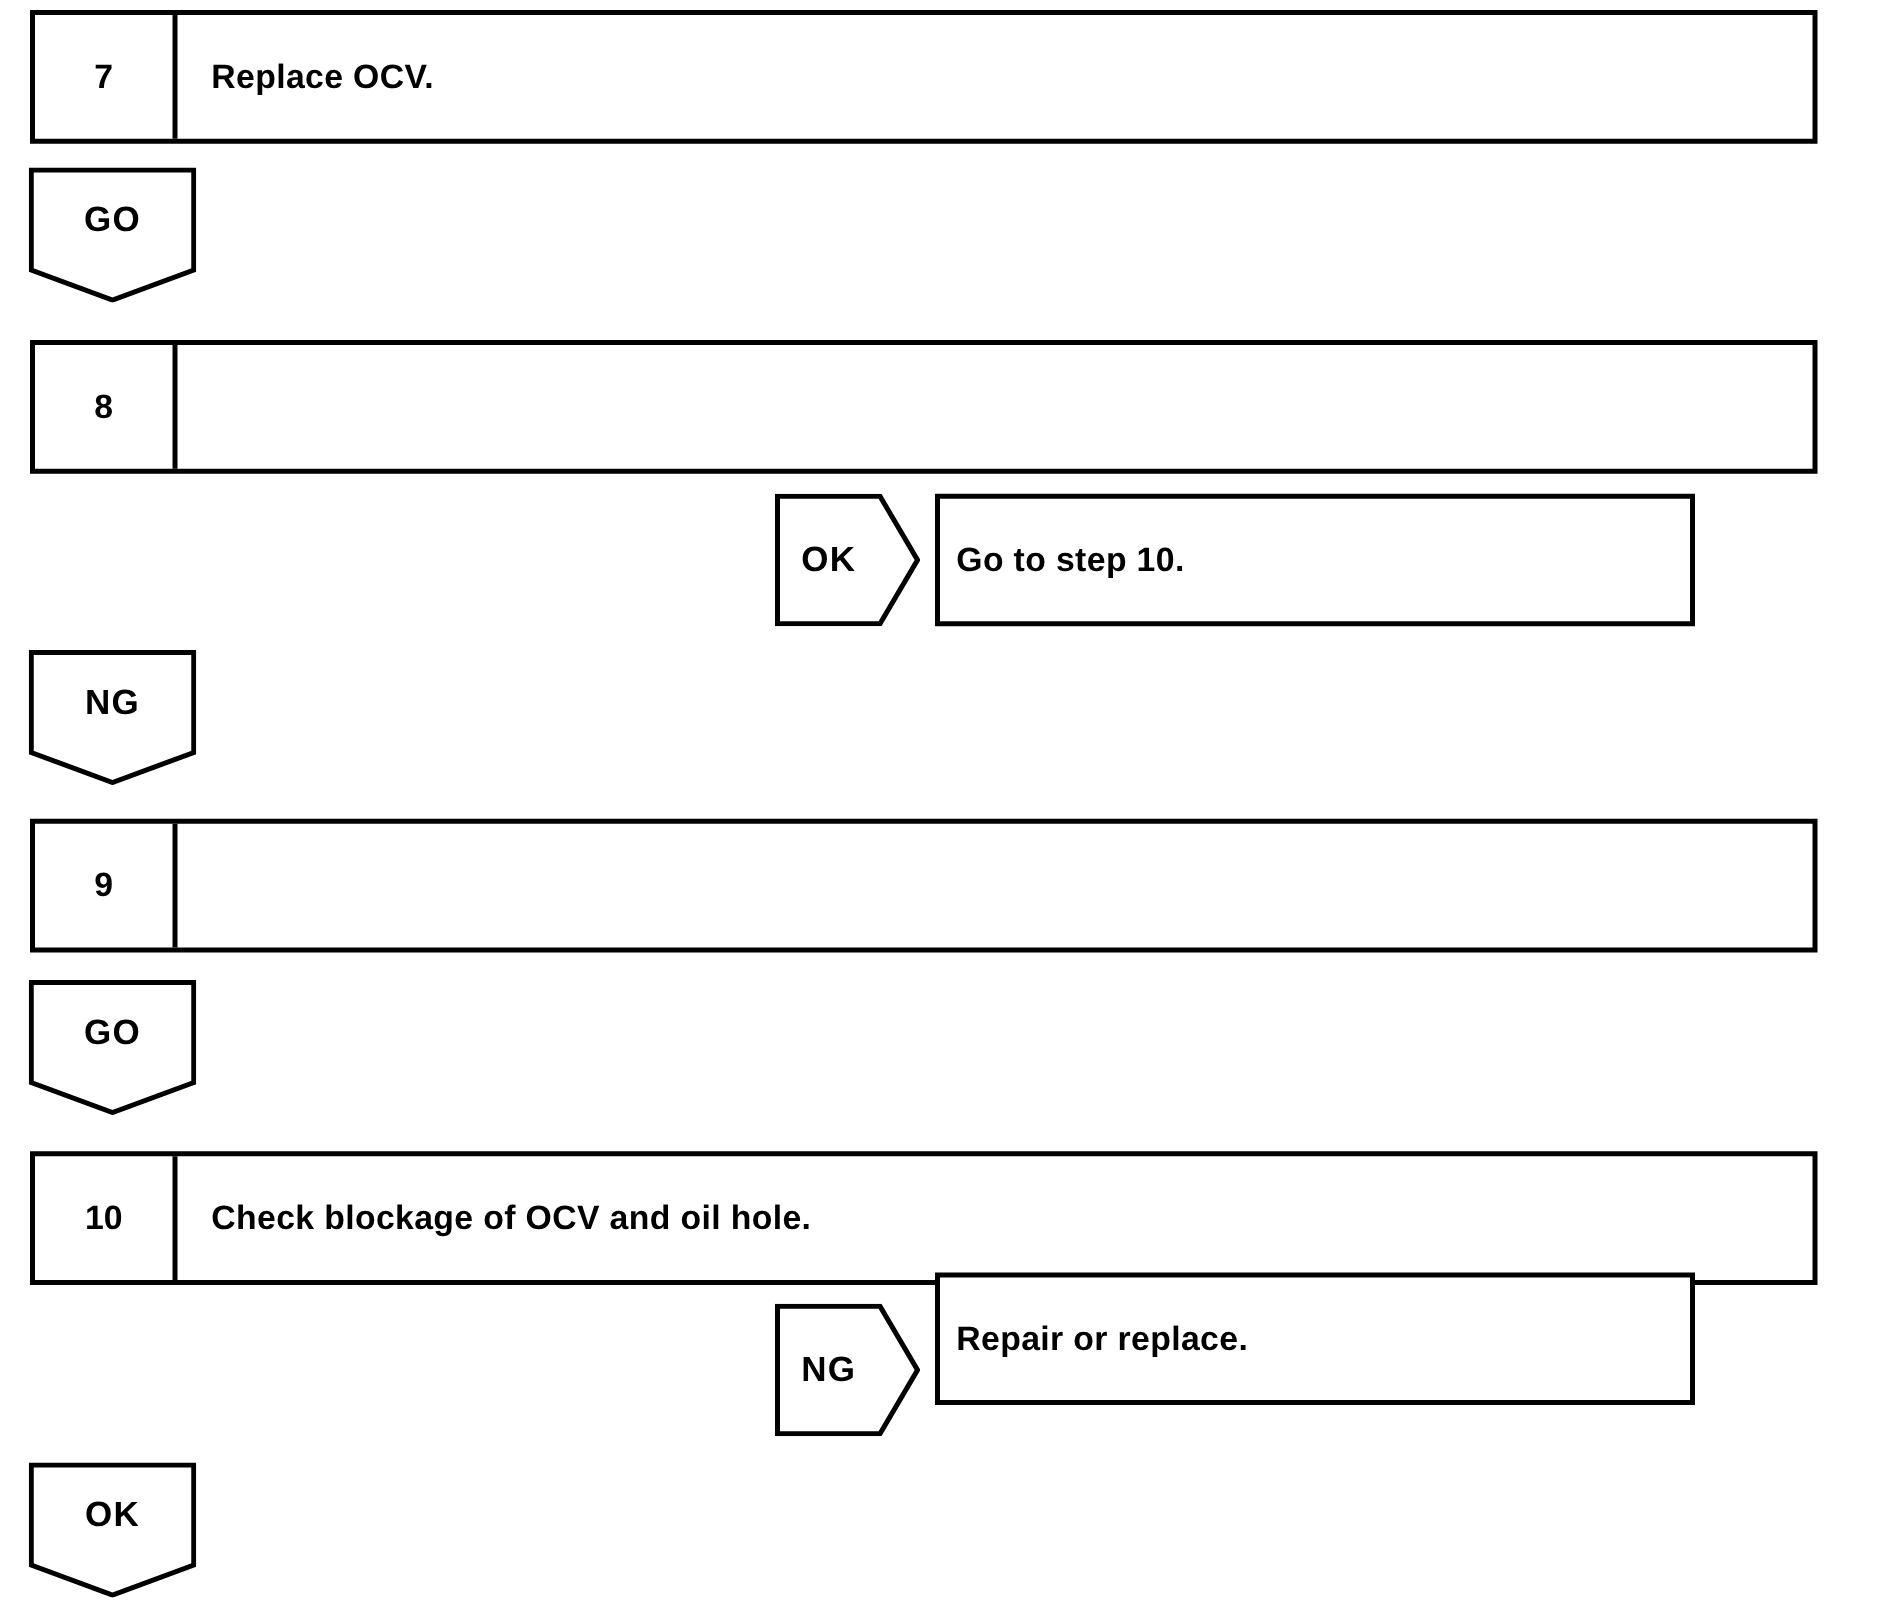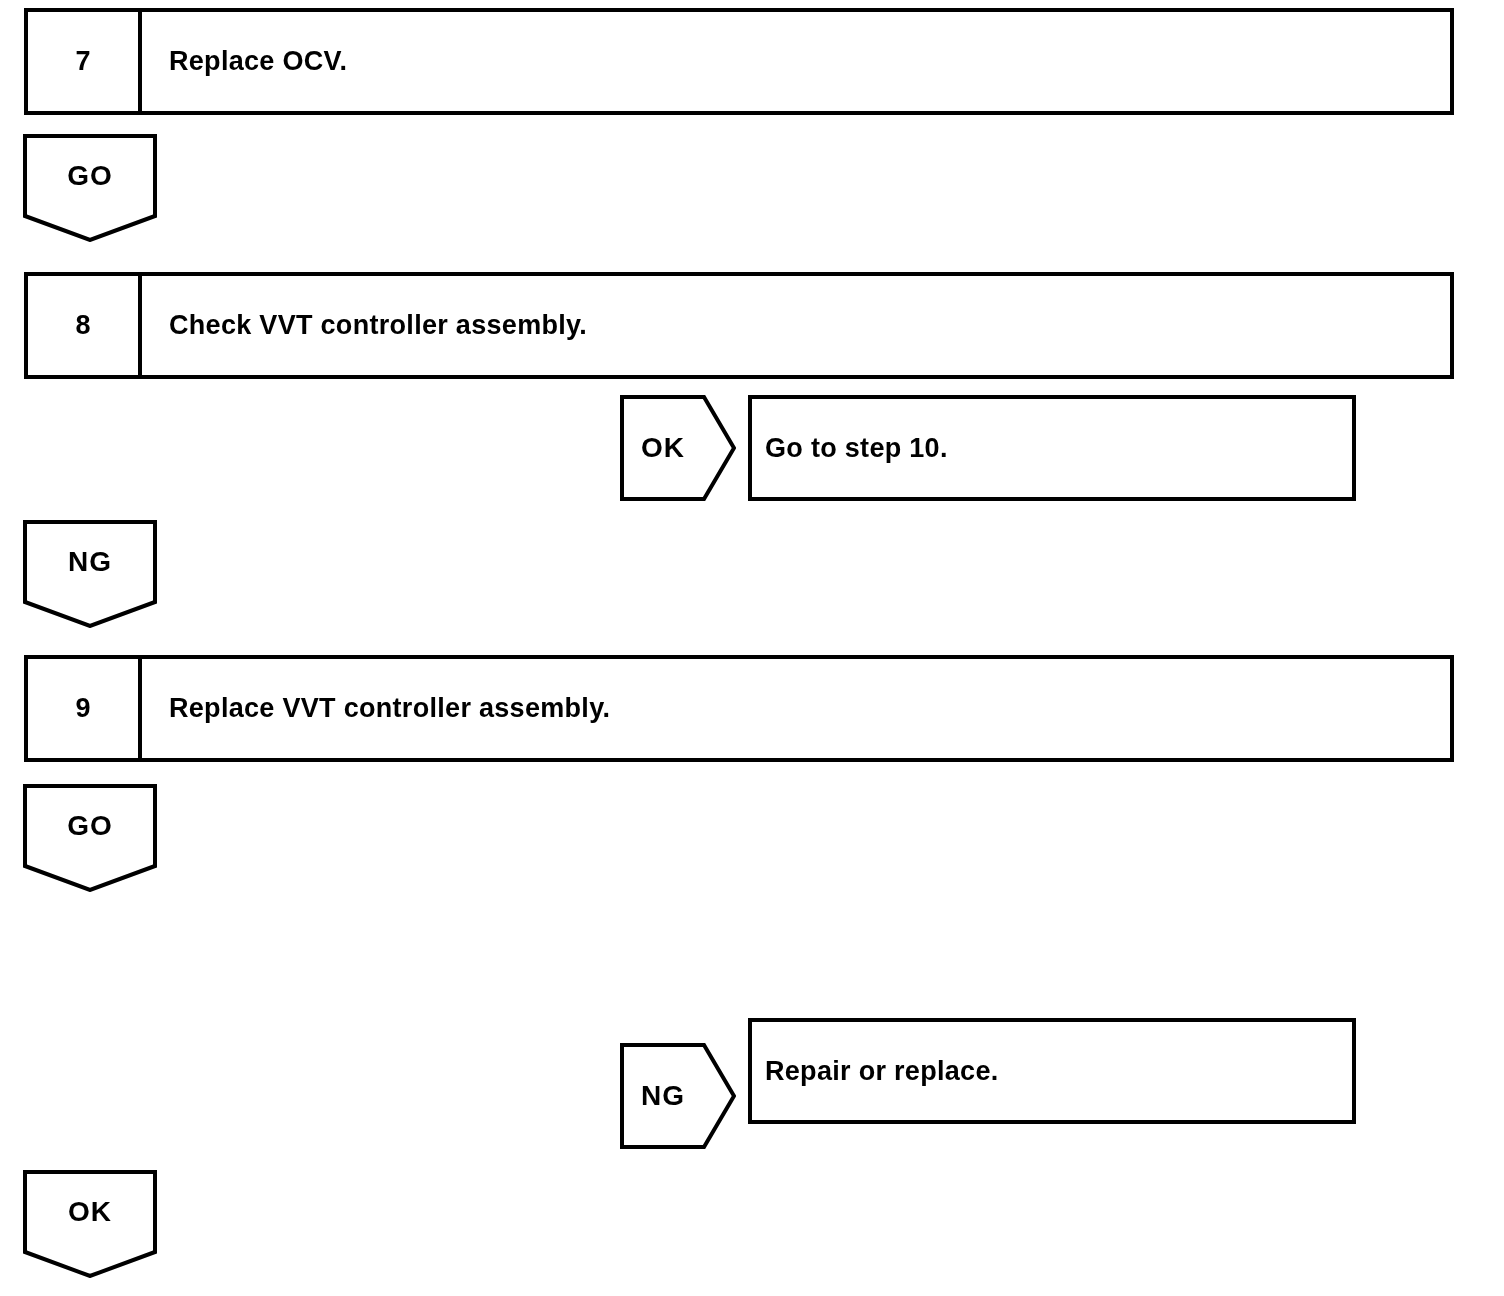--- a/index.html
+++ b/index.html
@@ -99,21 +99,20 @@
 
   <div class="pent pent-down" style="left:23px; top:134px;">
     <svg width="134" height="108" viewBox="0 0 134 108">
       <path d="M2 2 H132 V82 L67 106 L2 82 Z" fill="#ffffff" stroke="#000000" stroke-width="4" stroke-linejoin="miter"></path>
     </svg>
     <span class="plabel">GO</span>
   </div>
 
   <div class="step" style="top:272px;">
     <div class="num">8</div>
-    <div class="txt">Check VVT controller assembly.</div>
   </div>
 
   <div class="pent pent-right" style="left:620px; top:395px;">
     <svg width="116" height="106" viewBox="0 0 116 106">
       <path d="M2 2 H84 L114 53 L84 104 H2 Z" fill="#ffffff" stroke="#000000" stroke-width="4" stroke-linejoin="miter"></path>
     </svg>
     <span class="plabel">OK</span>
   </div>
   <div class="callout" style="top:395px;">
     <span>Go to step 10.</span>
@@ -121,30 +120,33 @@
 
   <div class="pent pent-down" style="left:23px; top:520px;">
     <svg width="134" height="108" viewBox="0 0 134 108">
       <path d="M2 2 H132 V82 L67 106 L2 82 Z" fill="#ffffff" stroke="#000000" stroke-width="4" stroke-linejoin="miter"></path>
     </svg>
     <span class="plabel">NG</span>
   </div>
 
   <div class="step" style="top:655px;">
     <div class="num">9</div>
-    <div class="txt">Replace VVT controller assembly.</div>
   </div>
 
   <div class="pent pent-down" style="left:23px; top:784px;">
     <svg width="134" height="108" viewBox="0 0 134 108">
       <path d="M2 2 H132 V82 L67 106 L2 82 Z" fill="#ffffff" stroke="#000000" stroke-width="4" stroke-linejoin="miter"></path>
     </svg>
     <span class="plabel">GO</span>
   </div>
 
+  <div class="step" style="top:921px;">
+    <div class="num">10</div>
+    <div class="txt">Check blockage of OCV and oil hole.</div>
+  </div>
 
   <div class="pent pent-right" style="left:620px; top:1043px;">
     <svg width="116" height="106" viewBox="0 0 116 106">
       <path d="M2 2 H84 L114 53 L84 104 H2 Z" fill="#ffffff" stroke="#000000" stroke-width="4" stroke-linejoin="miter"></path>
     </svg>
     <span class="plabel">NG</span>
   </div>
   <div class="callout" style="top:1018px;">
     <span>Repair or replace.</span>
   </div>

